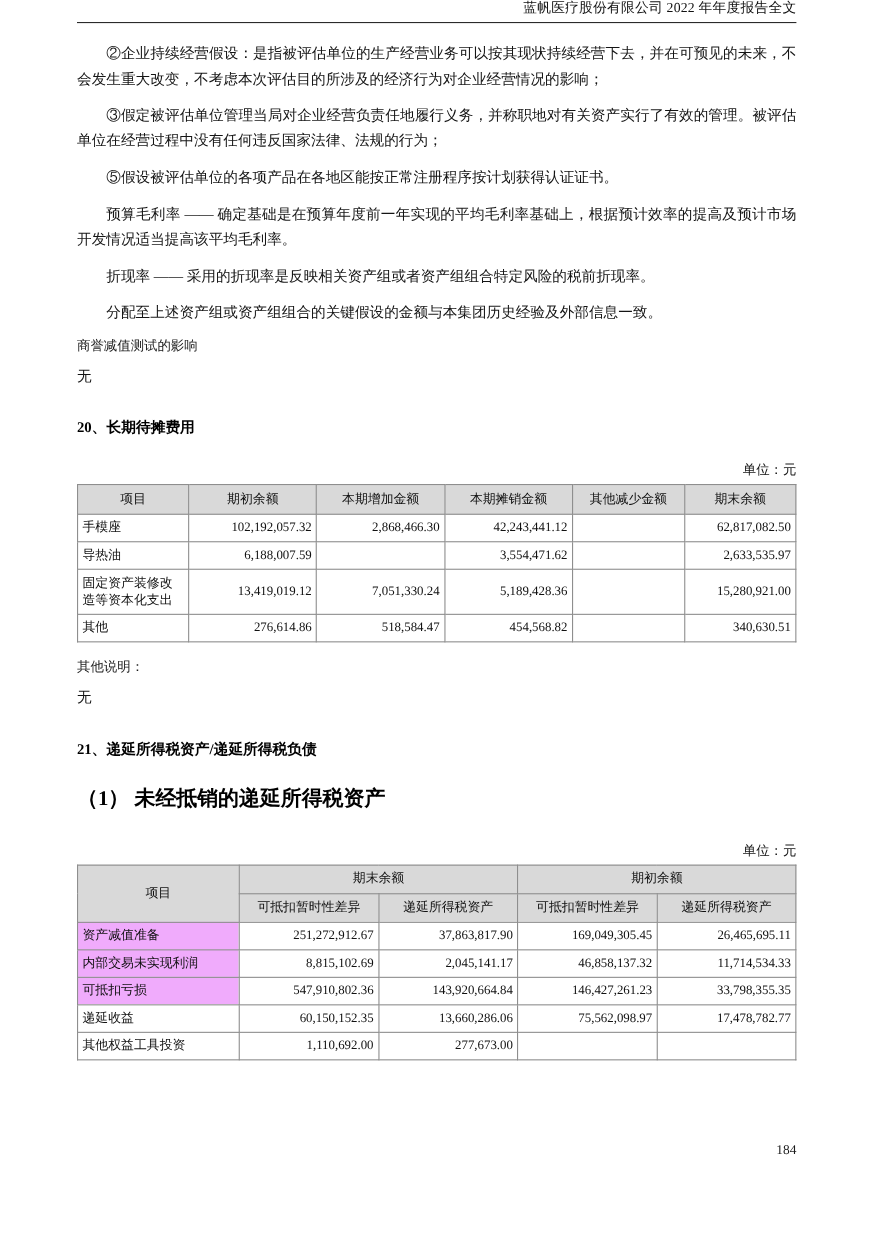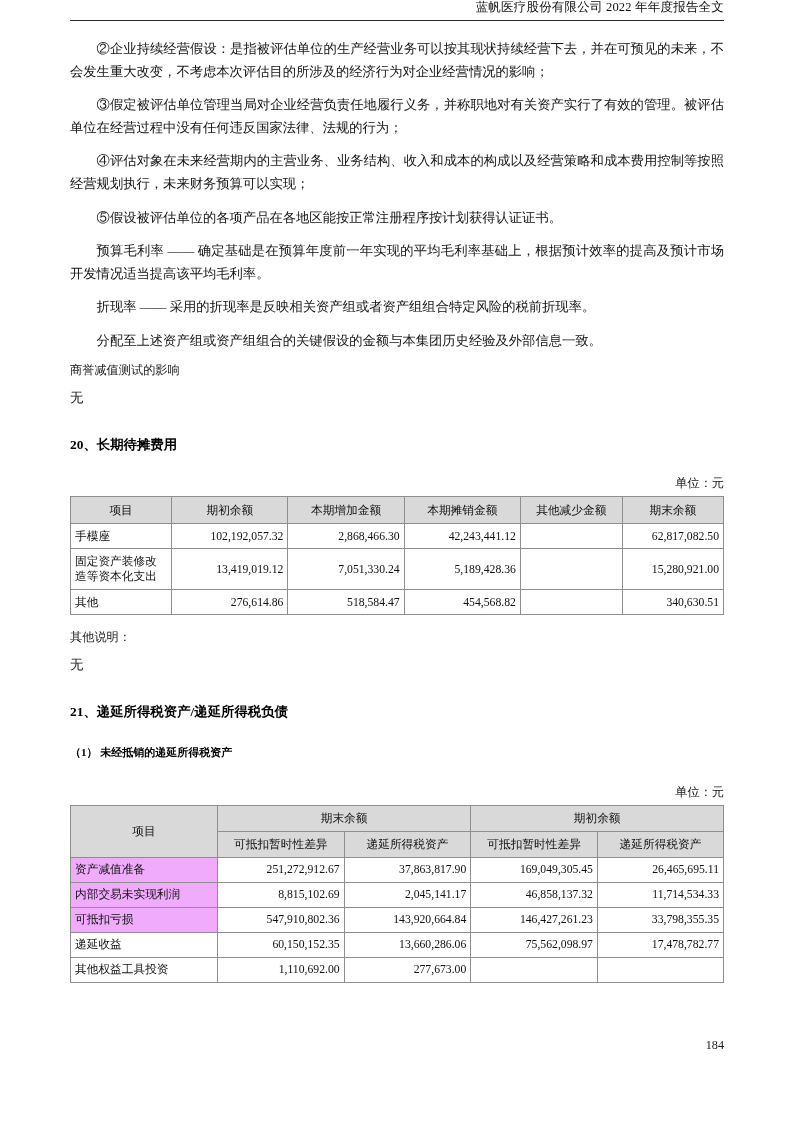--- a/index.html
+++ b/index.html
@@ -72,21 +72,21 @@
 
   
   h2.section-title {
     font-size: 13.4px;
     font-weight: bold;
     margin: 27px 0 0 0;
     line-height: 1.5;
     color: #000;
   }
   h3.sub-title {
-    font-size: 11px;
+    font-size: 19px;
     font-weight: bold;
     margin: 22px 0 12px 0;
     line-height: 1.5;
     color: #000;
   }
 
   .unit-line {
     text-align: right;
     font-size: 12.2px;
     margin: 20px 0 4px 0;
@@ -155,21 +155,20 @@
   <div class="page-inner">
 
     <div class="doc-header">
       <span>蓝帆医疗股份有限公司 2022 年年度报告全文</span>
     </div>
     <div class="header-rule"></div>
 
     <div class="body-area">
       <p class="para">②企业持续经营假设：是指被评估单位的生产经营业务可以按其现状持续经营下去，并在可预见的未来，不会发生重大改变，不考虑本次评估目的所涉及的经济行为对企业经营情况的影响；</p>
       <p class="para">③假定被评估单位管理当局对企业经营负责任地履行义务，并称职地对有关资产实行了有效的管理。被评估单位在经营过程中没有任何违反国家法律、法规的行为；</p>
-      <p class="para">④评估对象在未来经营期内的主营业务、业务结构、收入和成本的构成以及经营策略和成本费用控制等按照经营规划执行，未来财务预算可以实现；</p>
       <p class="para">⑤假设被评估单位的各项产品在各地区能按正常注册程序按计划获得认证证书。</p>
       <p class="para">预算毛利率 —— 确定基础是在预算年度前一年实现的平均毛利率基础上，根据预计效率的提高及预计市场开发情况适当提高该平均毛利率。</p>
       <p class="para">折现率 —— 采用的折现率是反映相关资产组或者资产组组合特定风险的税前折现率。</p>
       <p class="para tight">分配至上述资产组或资产组组合的关键假设的金额与本集团历史经验及外部信息一致。</p>
 
       <p class="flush">商誉减值测试的影响</p>
       <p class="flush-2">无</p>
     </div>
 
     <h2 class="section-title">20、长期待摊费用</h2>
@@ -197,20 +196,28 @@
       </thead>
       <tbody>
         <tr class="r-std">
           <td class="label plain">手模座</td>
           <td class="num">102,192,057.32</td>
           <td class="num">2,868,466.30</td>
           <td class="num">42,243,441.12</td>
           <td class="num"></td>
           <td class="num">62,817,082.50</td>
         </tr>
+        <tr class="r-std">
+          <td class="label plain">导热油</td>
+          <td class="num">6,188,007.59</td>
+          <td class="num"></td>
+          <td class="num">3,554,471.62</td>
+          <td class="num"></td>
+          <td class="num">2,633,535.97</td>
+        </tr>
         <tr class="r-tall">
           <td class="label plain">固定资产装修改造等资本化支出</td>
           <td class="num">13,419,019.12</td>
           <td class="num">7,051,330.24</td>
           <td class="num">5,189,428.36</td>
           <td class="num"></td>
           <td class="num">15,280,921.00</td>
         </tr>
         <tr class="r-std">
           <td class="label plain">其他</td>

